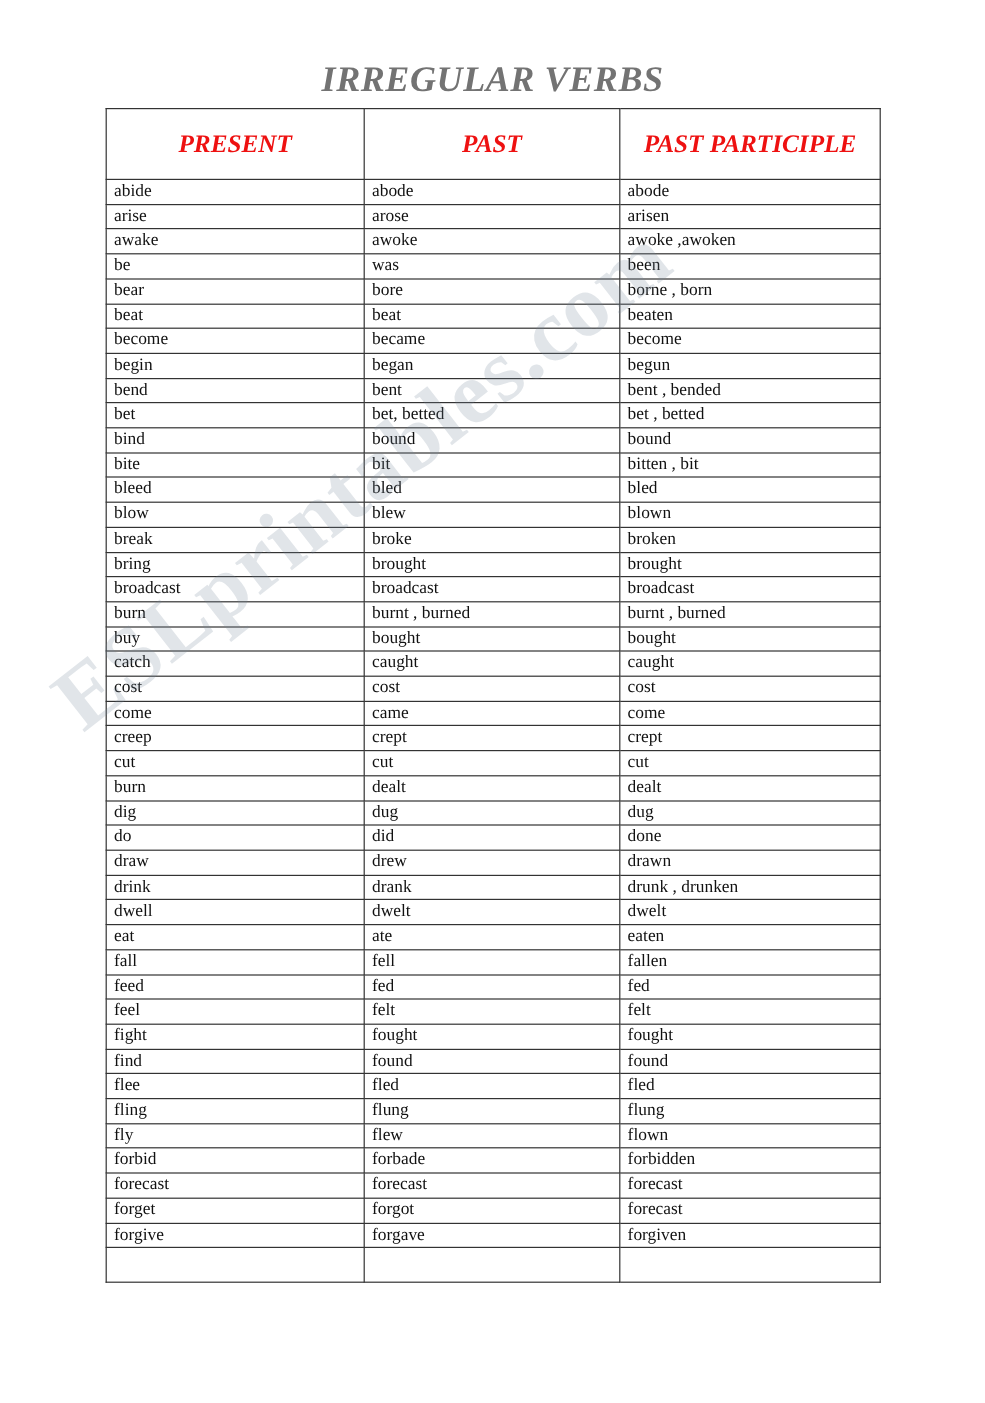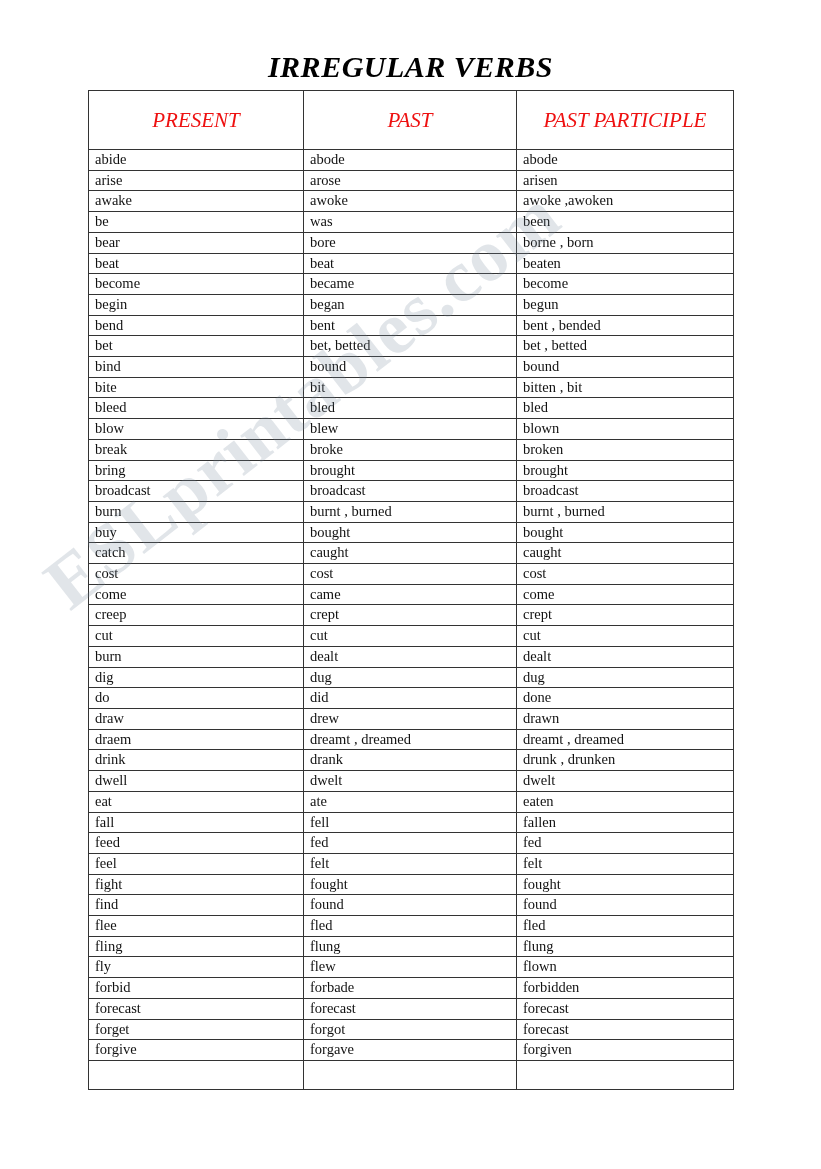--- a/index.html
+++ b/index.html
@@ -14,21 +14,21 @@
     position: relative;
     overflow: hidden;
   }
   .page {
     position: relative;
     width: 821px;
     height: 1169px;
   }
   .title {
     text-align: center;
-    color: #000000;
+    color: #737373;
     font-family: "Liberation Serif", serif;
     font-weight: bold;
     font-style: italic;
     font-size: 30px;
     letter-spacing: 0.5px;
     margin: 0;
     padding-top: 50px;
     padding-bottom: 0;
     line-height: 34px;
   }
@@ -55,21 +55,21 @@
     overflow: hidden;
     white-space: nowrap;
   }
   table.verbs col.c1 { width: 215px; }
   table.verbs col.c2 { width: 213px; }
   table.verbs col.c3 { width: 217px; }
   table.verbs thead th {
     height: 58px;
     text-align: center;
     color: #ee1111;
-    font-weight: normal;
+    font-weight: bold;
     font-style: italic;
     font-size: 21px;
     line-height: 25px;
     padding: 0;
     white-space: normal;
   }
   tr.empty-row td {
     height: 28px;
   }
   .watermark {
@@ -251,25 +251,20 @@
             <td>do</td>
             <td>did</td>
             <td>done</td>
           </tr>
           <tr>
             <td>draw</td>
             <td>drew</td>
             <td>drawn</td>
           </tr>
           <tr>
-            <td>draem</td>
-            <td>dreamt , dreamed</td>
-            <td>dreamt , dreamed</td>
-          </tr>
-          <tr>
             <td>drink</td>
             <td>drank</td>
             <td>drunk , drunken</td>
           </tr>
           <tr>
             <td>dwell</td>
             <td>dwelt</td>
             <td>dwelt</td>
           </tr>
           <tr>

